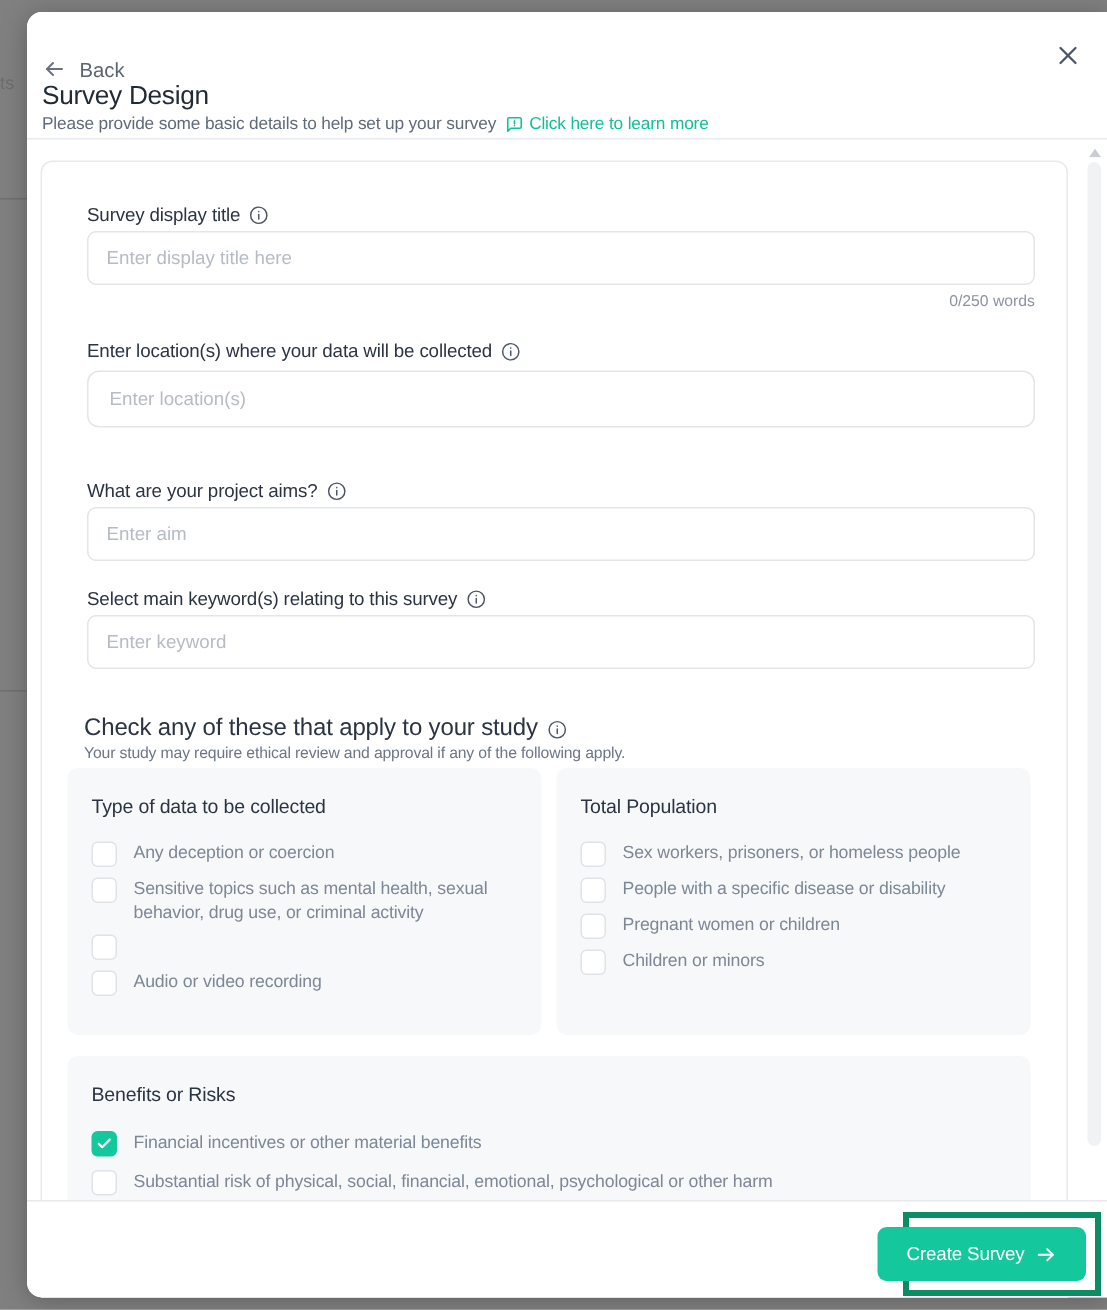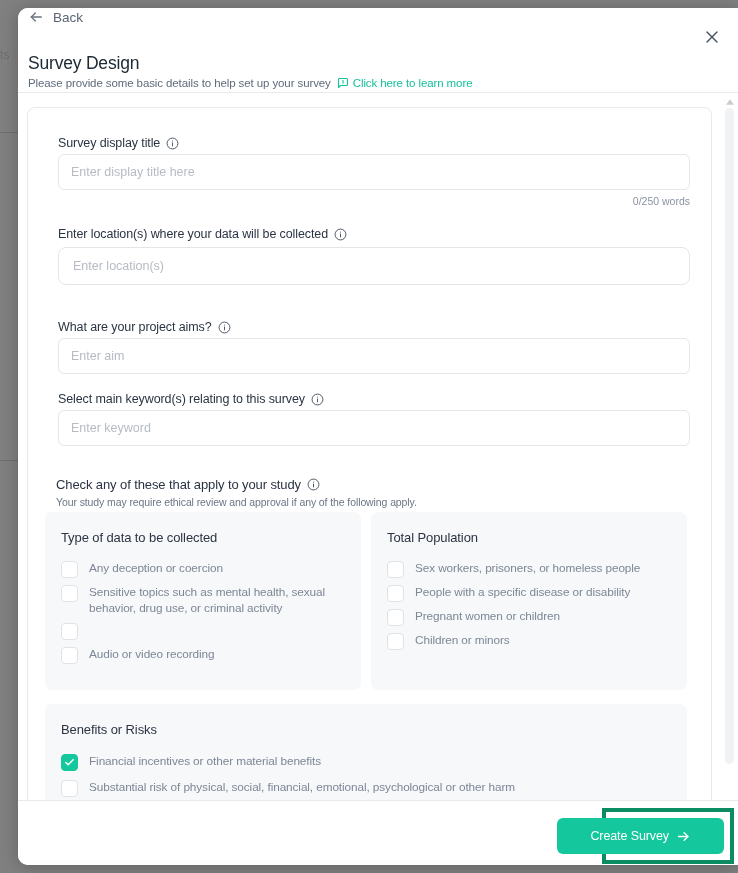--- a/index.html
+++ b/index.html
@@ -46,21 +46,21 @@
   }
 
   
   #header {
     position: absolute; left: 0; top: 0;
     width: 720px; height: 85px;
     background: #fff;
     border-bottom: 1px solid #e8eaed;
   }
   #back-row {
-    position: absolute; left: 10px; top: 1px;
+    position: absolute; left: 10px; top: 30px;
     display: flex; align-items: center; gap: 9px;
     cursor: pointer;
   }
   #back-arrow { width: 16px; height: 16px; display:block; color:#6b7280; }
   #back-label { font-size: 13.5px; color: #5a6472; }
   #page-title {
     position: absolute; left: 10px; top: 45px;
     font-size: 17.5px; color: #212b36; font-weight: 400;
     letter-spacing: -.2px;
   }
@@ -122,21 +122,21 @@
   #lbl-title   { position:absolute; left:30px; top:28px; }
   #inp-title   { position:absolute; left:30px; top:46px; }
   #cnt-title   { position:absolute; left:30px; top:87px; }
   #lbl-loc     { position:absolute; left:30px; top:119px; }
   #inp-loc     { position:absolute; left:30px; top:139px; }
   #lbl-aim     { position:absolute; left:30px; top:212px; }
   #inp-aim     { position:absolute; left:30px; top:230px; }
   #lbl-kw      { position:absolute; left:30px; top:284px; }
   #inp-kw      { position:absolute; left:30px; top:302px; }
 
-  #lbl-check   { position:absolute; left:28px; top:369px; font-size:13px; color:#2b3443; }
+  #lbl-check   { position:absolute; left:28px; top:369px; font-size:16px; color:#2b3443; }
   #sub-check   { position:absolute; left:28px; top:388px; font-size:10.5px; color:#6b7687; letter-spacing:-.1px; }
 
   .panel {
     position: absolute;
     background: #f7f8fa;
     border-radius: 7px;
   }
   #panel-left  { left: 17px;  top: 404px; width: 316px; height: 178px; }
   #panel-right { left: 343px; top: 404px; width: 316px; height: 178px; }
   #panel-risk  { left: 17px;  top: 596px; width: 642px; height: 140px; }
@@ -204,21 +204,21 @@
     border-top: 1px solid #e8eaed;
   }
   #highlight-box {
     position: absolute; right: 4px; top: 7px;
     width: 132px; height: 56px;
     border: 4px solid #0c8c63;
     background: #ffffff;
   }
   #create-btn {
     position: absolute; right: 14px; top: 17px;
-    height: 36px; padding: 0 33px;
+    height: 36px; padding: 0 19px;
     background: #14c79c; color: #fff;
     border: none; border-radius: 6px;
     font-size: 12.5px; font-family: "Liberation Sans", sans-serif;
     display: flex; align-items: center; gap: 7px;
     cursor: pointer; letter-spacing: -.1px;
   }
   #create-btn svg { display:block; }
 </style>
 </head>
 <body>

